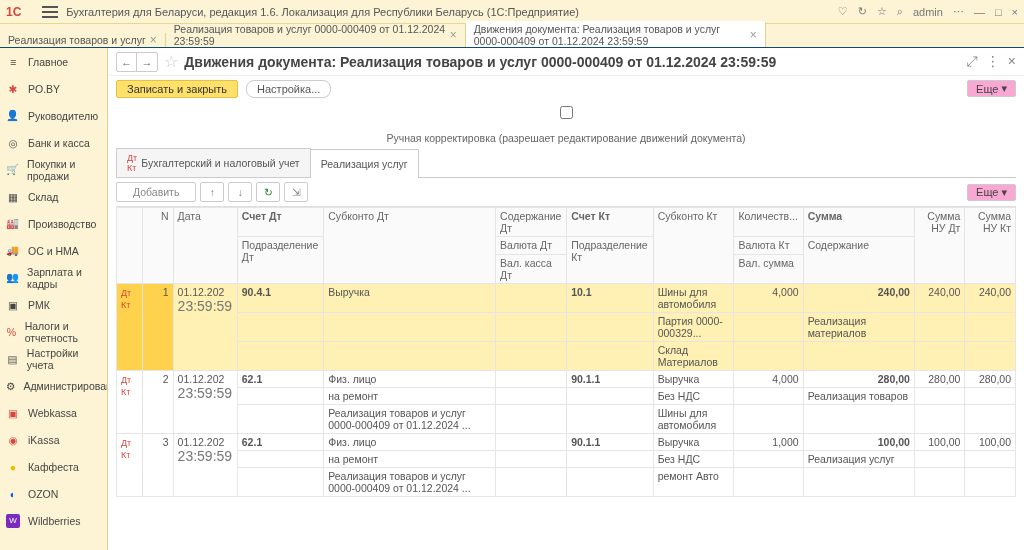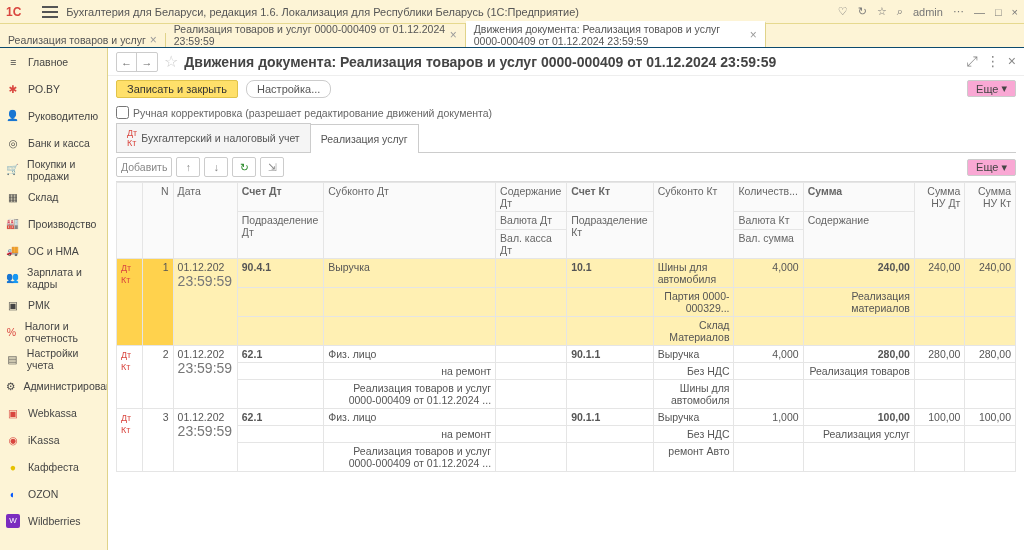--- a/index.html
+++ b/index.html
@@ -23,39 +23,39 @@
   .navbtns{display:flex;border:1px solid #ccc;border-radius:2px;}
   .navbtns span{width:20px;height:18px;display:flex;align-items:center;justify-content:center;color:#666;border-right:1px solid #ccc;}
   .navbtns span:last-child{border:none;}
   .star{color:#ccc;font-size:16px;}
   .doc-title{font-size:14px;font-weight:bold;color:#444;}
   .head-right{margin-left:auto;display:flex;gap:8px;color:#888;font-size:14px;}
   .toolbar{height:28px;display:flex;align-items:flex-start;padding:4px 8px;gap:8px;}
   .btn-yellow{background:#ffe06a;border:1px solid #e0c34a;padding:2px 10px;border-radius:2px;font-size:11px;color:#333;}
   .btn-plain{border:1px solid #ccc;padding:2px 10px;border-radius:8px;background:#fff;font-size:11px;color:#555;}
   .btn-more{border:1px solid #ccc;padding:1px 8px;border-radius:2px;background:#f9a8d4;font-size:11px;color:#444;margin-left:auto;display:flex;align-items:center;gap:3px;}
-  .chk-line{padding:2px 8px 4px;font-size:10.5px;color:#666;display:flex;align-items:center;gap:4px;}
+  .chk-line{padding:2px 8px 4px;font-size:10.5px;color:#666;display:flex;align-items:center;gap:13px;flex-direction:column;}
   .subtabs{display:flex;border-bottom:1px solid #ccc;margin:0 8px;}
   .subtab{padding:4px 10px;font-size:10.5px;border:1px solid #ccc;border-bottom:none;margin-right:-1px;background:#f5f5f5;color:#555;display:flex;align-items:center;gap:4px;}
   .subtab.active{background:#fff;position:relative;top:1px;}
   .grid-toolbar{display:flex;align-items:center;padding:4px 8px;gap:4px;}
-  .gbtn{border:1px solid #ccc;padding:1px 4px;border-radius:2px;background:#fff;font-size:10.5px;color:#888;height:20px;display:flex;align-items:center;justify-content:center;}
+  .gbtn{border:1px solid #ccc;padding:1px 16px;border-radius:2px;background:#fff;font-size:10.5px;color:#888;height:20px;display:flex;align-items:center;justify-content:center;}
   .gbtn.sq{width:24px;padding:0;}
   .gbtn.green{color:#2a8a2a;}
   .grid{flex:1;overflow:auto;border-top:1px solid #ddd;margin:0 8px;font-size:10.5px;}
   table{width:100%;border-collapse:collapse;}
   th,td{border:1px solid #e5e5e5;padding:2px 4px;vertical-align:top;text-align:left;color:#555;}
   th{background:#fafafa;font-weight:normal;color:#666;height:18px;}
   th.b{font-weight:bold;}
   .row-sel td{background:#fff0b3;}
   .row-sel td.idx{background:#ffd24d;}
   .num{text-align:right;}
   .icon-dk{font-size:9px;color:#d9463f;}
   .subline{color:#777;font-size:14px;}
-  .indrow td{border-top:none;text-align:right;}
+  .indrow td{border-top:none;}
 </style>
 </head>
 <body>
 
 <div class="topbar">
   <span class="logo">1C</span>
   <div class="menu-ic">
       <span></span>
       <span></span>
       <span></span>

